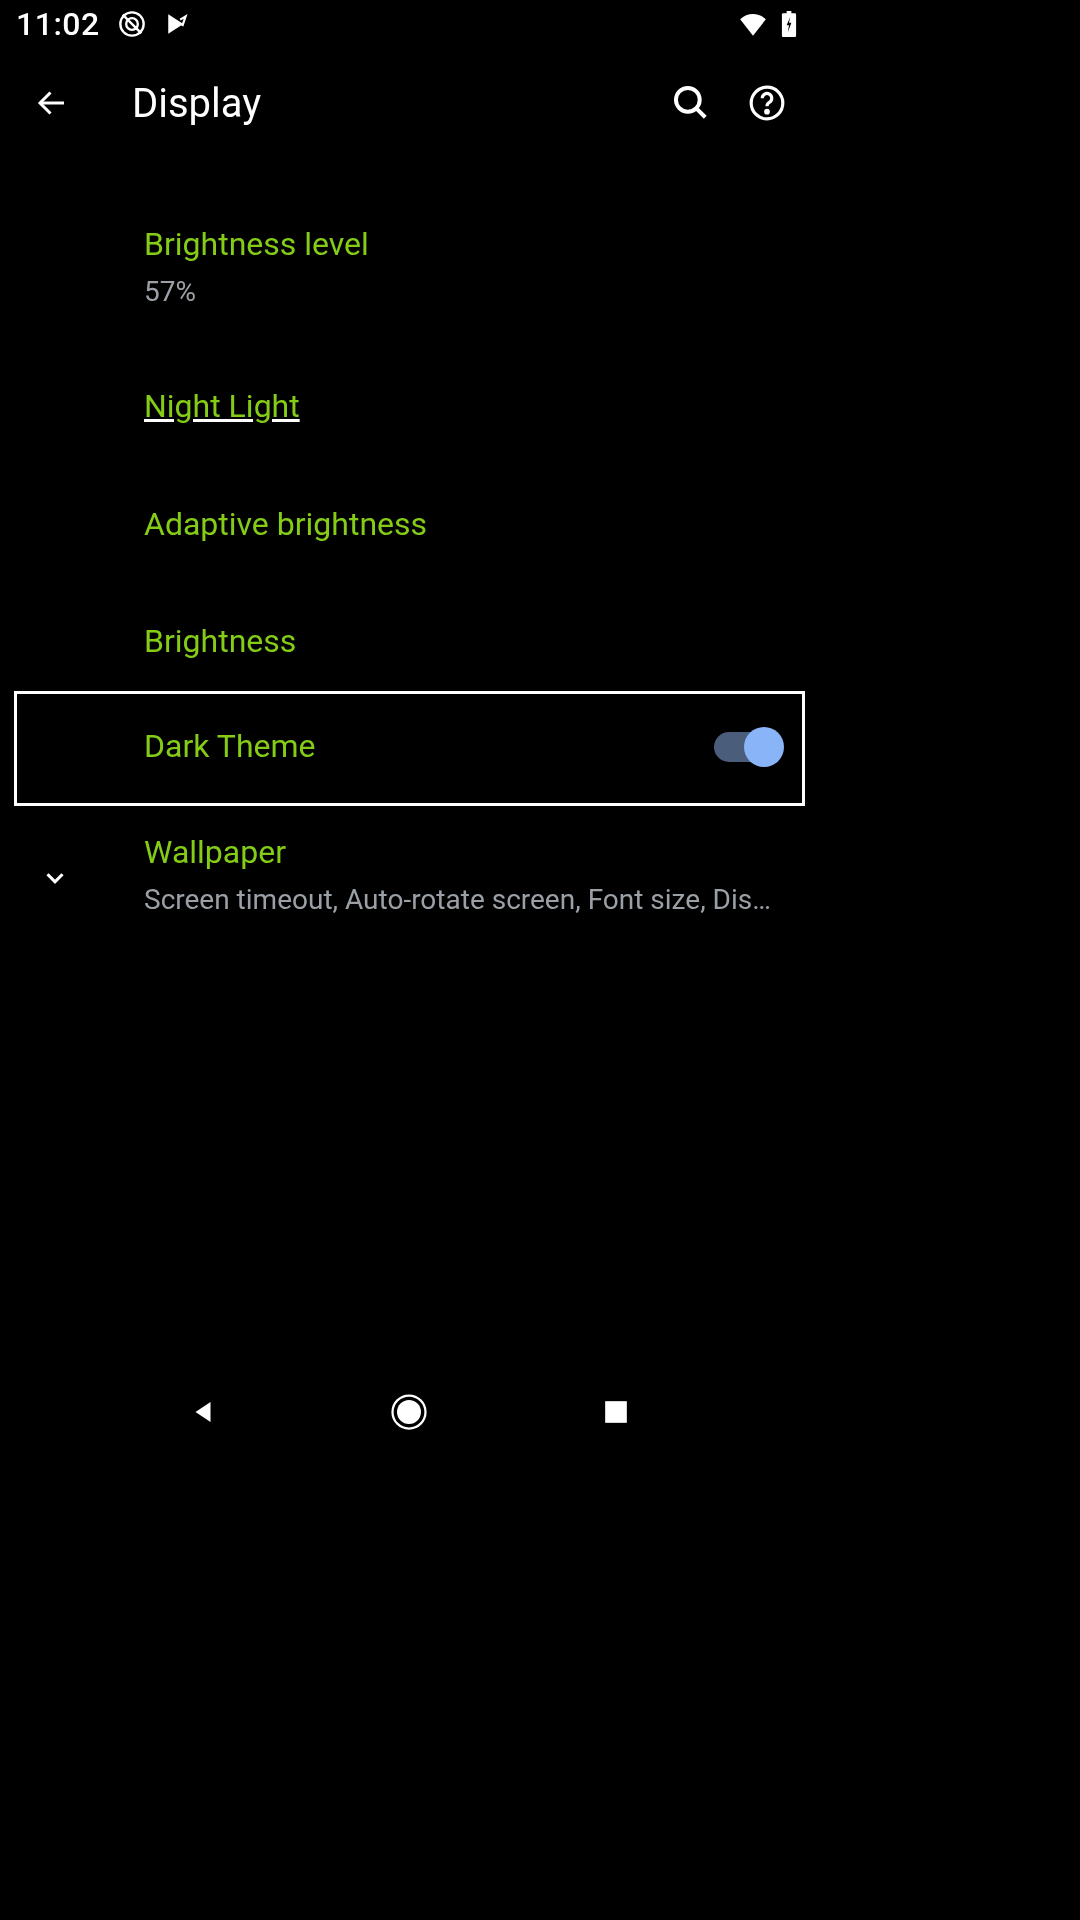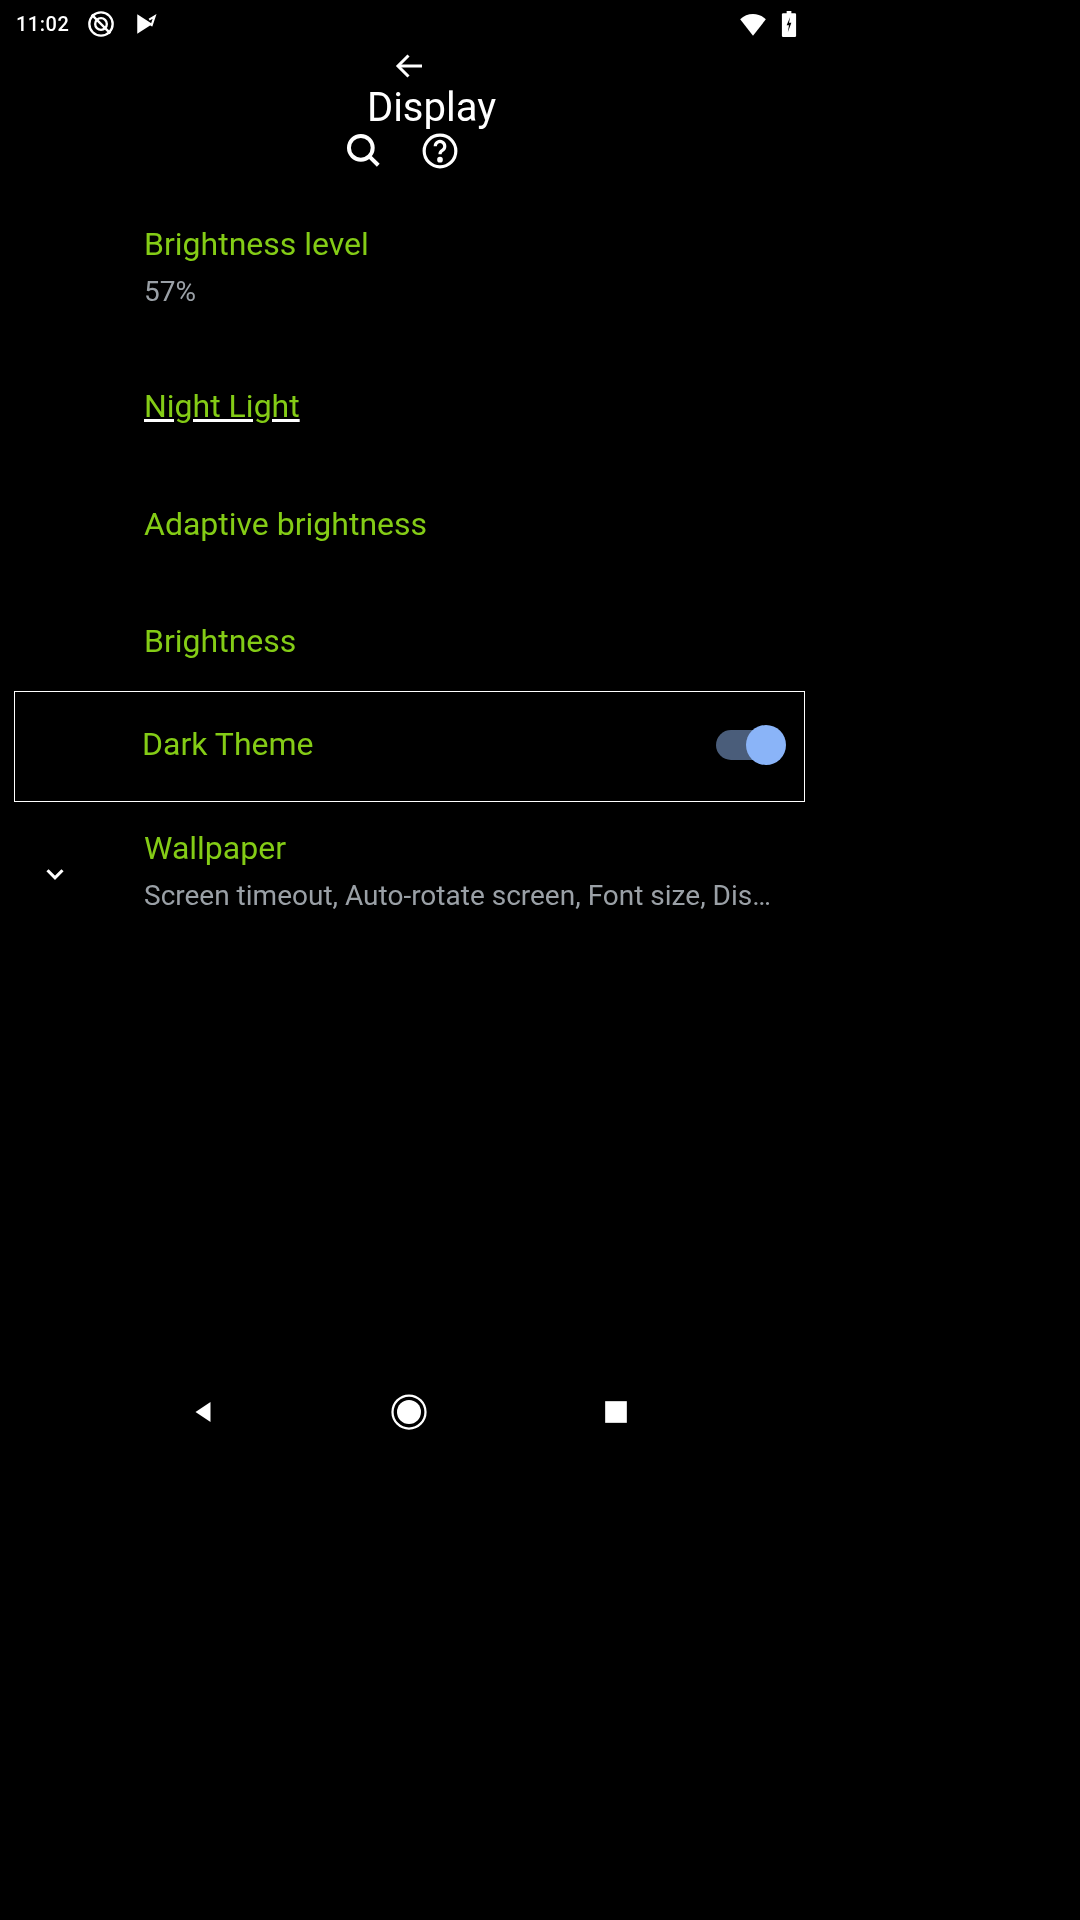--- a/index.html
+++ b/index.html
@@ -22,42 +22,41 @@
       justify-content: space-between;
       align-items: center;
       padding: 0 16px;
     }
     .status-left {
       display: flex;
       align-items: center;
       gap: 18px;
     }
     .status-time {
-      font-size: 20px;
+      font-size: 32px;
       font-weight: 500;
       letter-spacing: 0.5px;
     }
     .status-icon {
       width: 28px;
       height: 28px;
       display: flex;
       align-items: center;
       justify-content: center;
     }
     .status-right {
       display: flex;
       align-items: center;
       gap: 8px;
     }
     .app-bar {
       height: 110px;
       display: flex;
       align-items: center;
       padding: 0 16px;
-      flex-direction: column;
     }
     .back-button {
       width: 72px;
       height: 56px;
       display: flex;
       align-items: center;
       justify-content: center;
     }
     .app-title {
       font-size: 40px;
@@ -100,21 +99,21 @@
       color: #84cc16;
       line-height: 1.3;
     }
     .setting-subtitle {
       font-size: 28px;
       color: #9aa0a6;
       margin-top: 8px;
       line-height: 1.3;
     }
     .setting-item.highlighted {
-      border: 1px solid #ffffff;
+      border: 3px solid #ffffff;
       margin: 0 14px;
       padding-left: 127px;
       padding-right: 22px;
       padding-top: 32px;
       padding-bottom: 36px;
     }
     .toggle {
       width: 66px;
       height: 30px;
       background: #4a5d7a;

